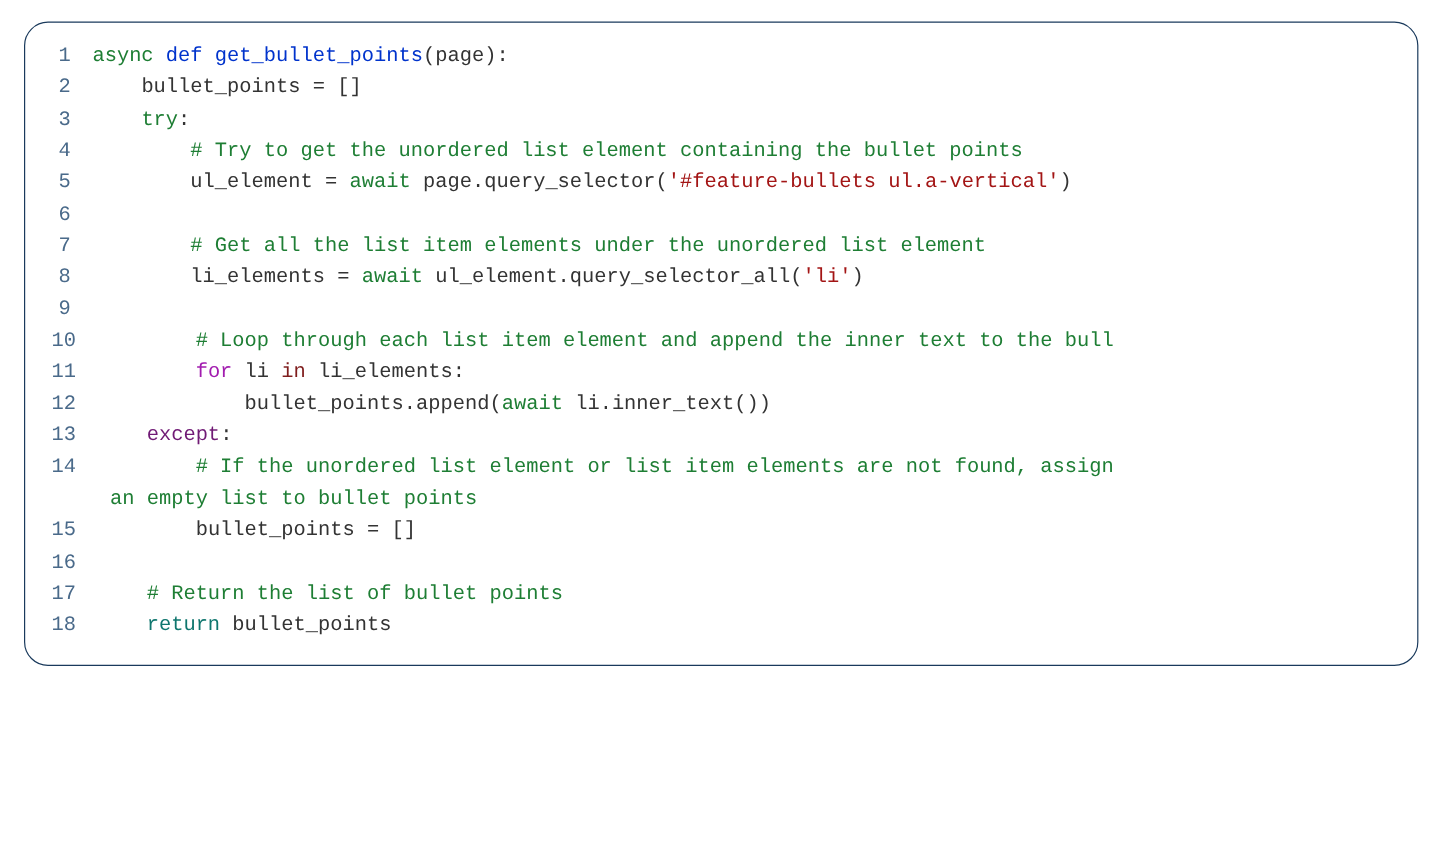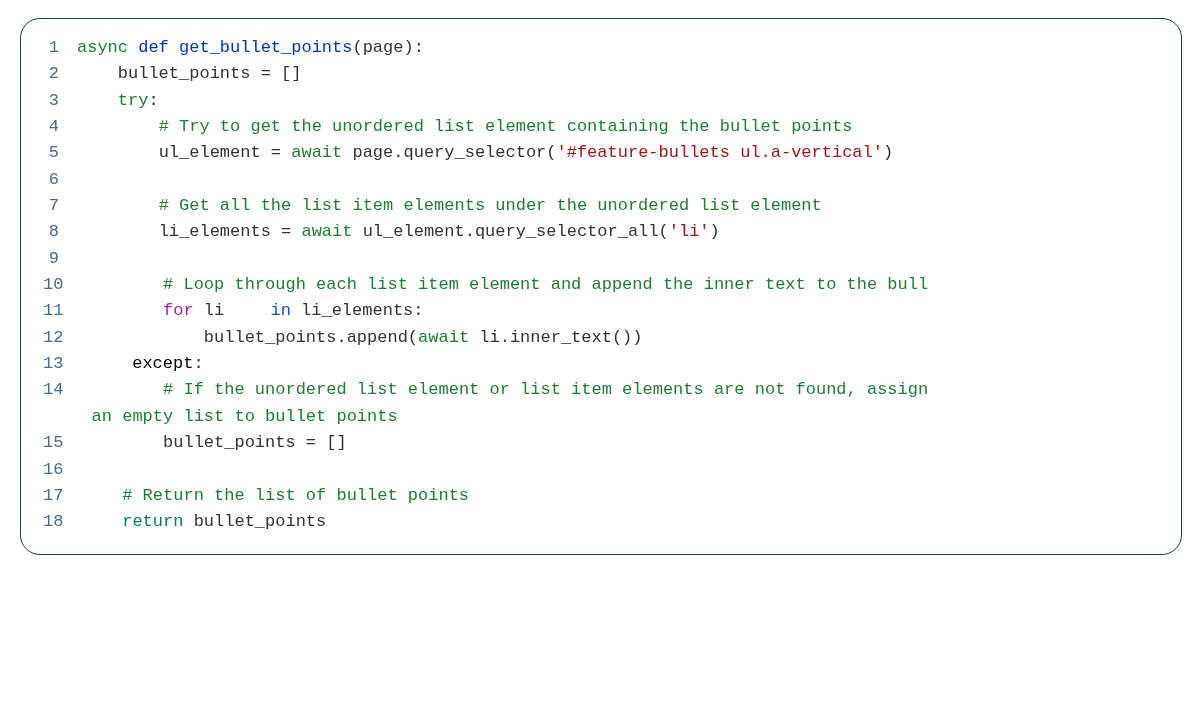--- a/index.html
+++ b/index.html
@@ -39,23 +39,23 @@
       display: flex;
     }
     .wrapped .line-number {
       visibility: hidden;
     }
     .kw-async { color: #1e7e34; }
     .kw-def { color: #0033cc; }
     .fn-name { color: #0033cc; }
     .kw-await { color: #1e7e34; }
     .kw-try { color: #1e7e34; }
-    .kw-except { color: #000000; margin-left: 10px; }
+    .kw-except { color: #701a75; }
     .kw-for { color: #a21caf; }
-    .kw-in { color: #1d4ed8; margin-left: 36px; }
+    .kw-in { color: #7f1d1d; }
     .kw-return { color: #0f766e; }
     .comment { color: #1e7e34; }
     .string { color: #a31515; }
     .default-text { color: #333333; }
   </style>
 </head>
 <body>
 
 <div class="code-container" id="code-root">
 <div class="code-line">

